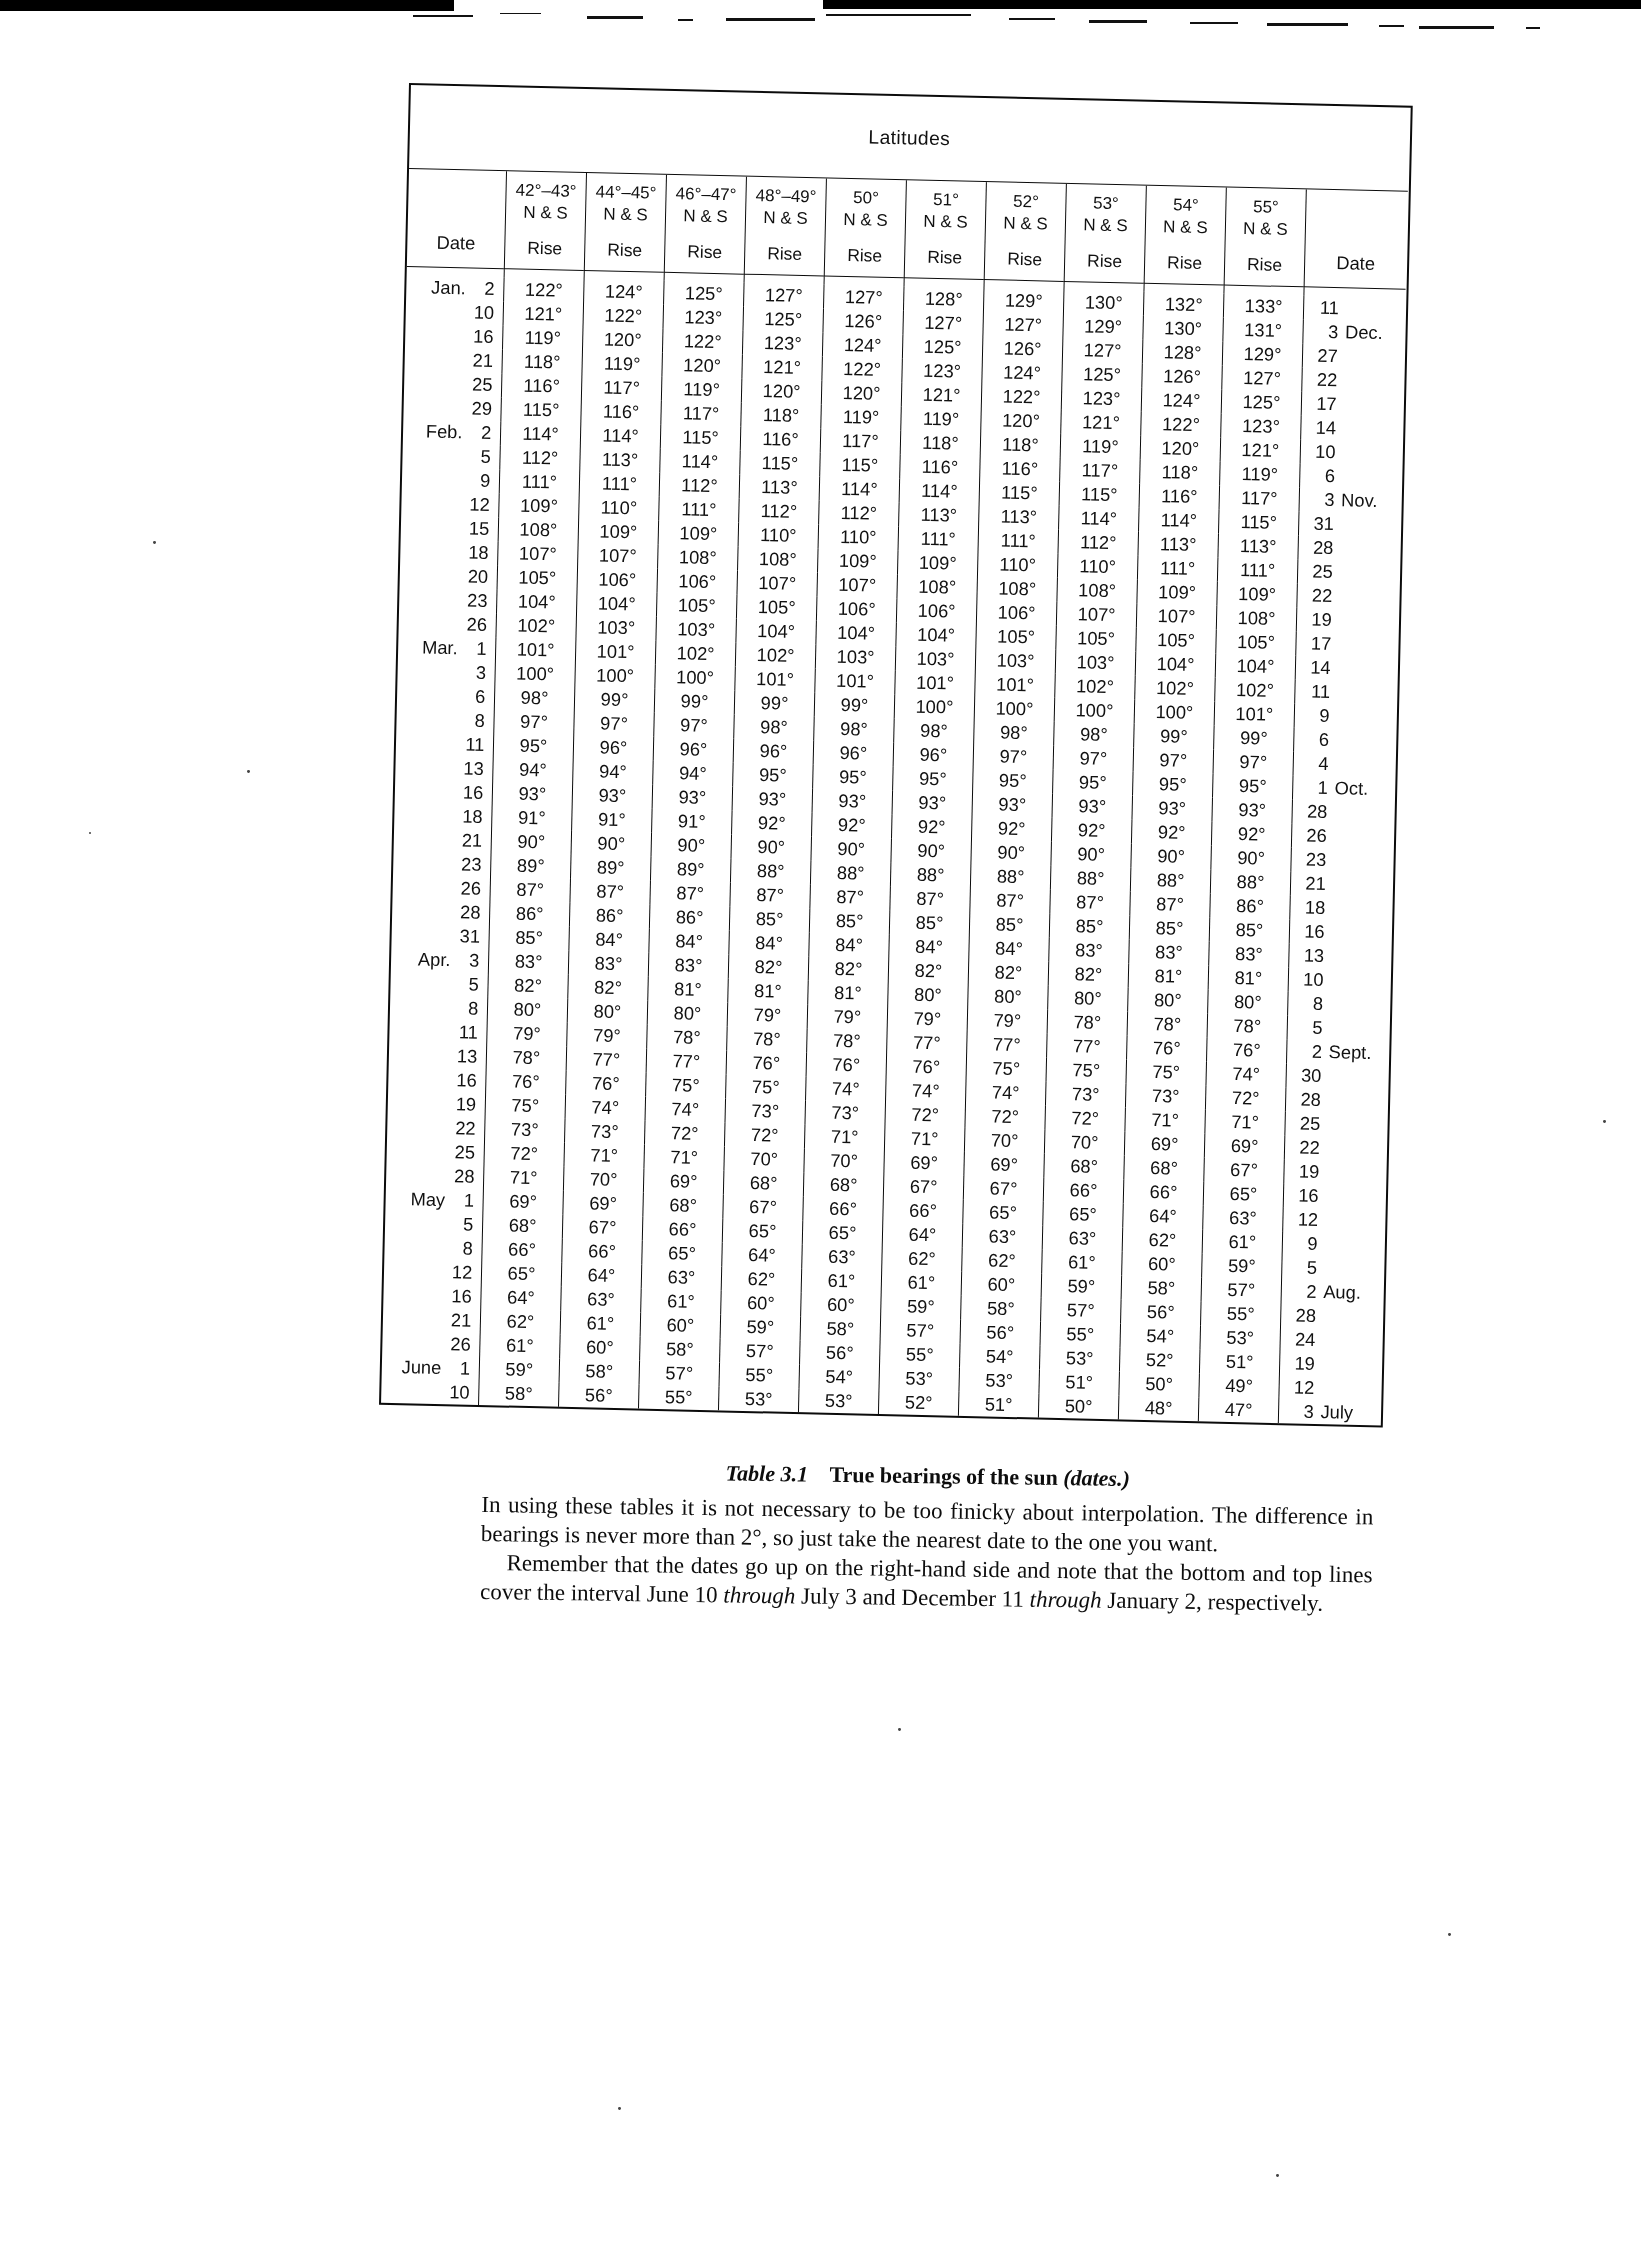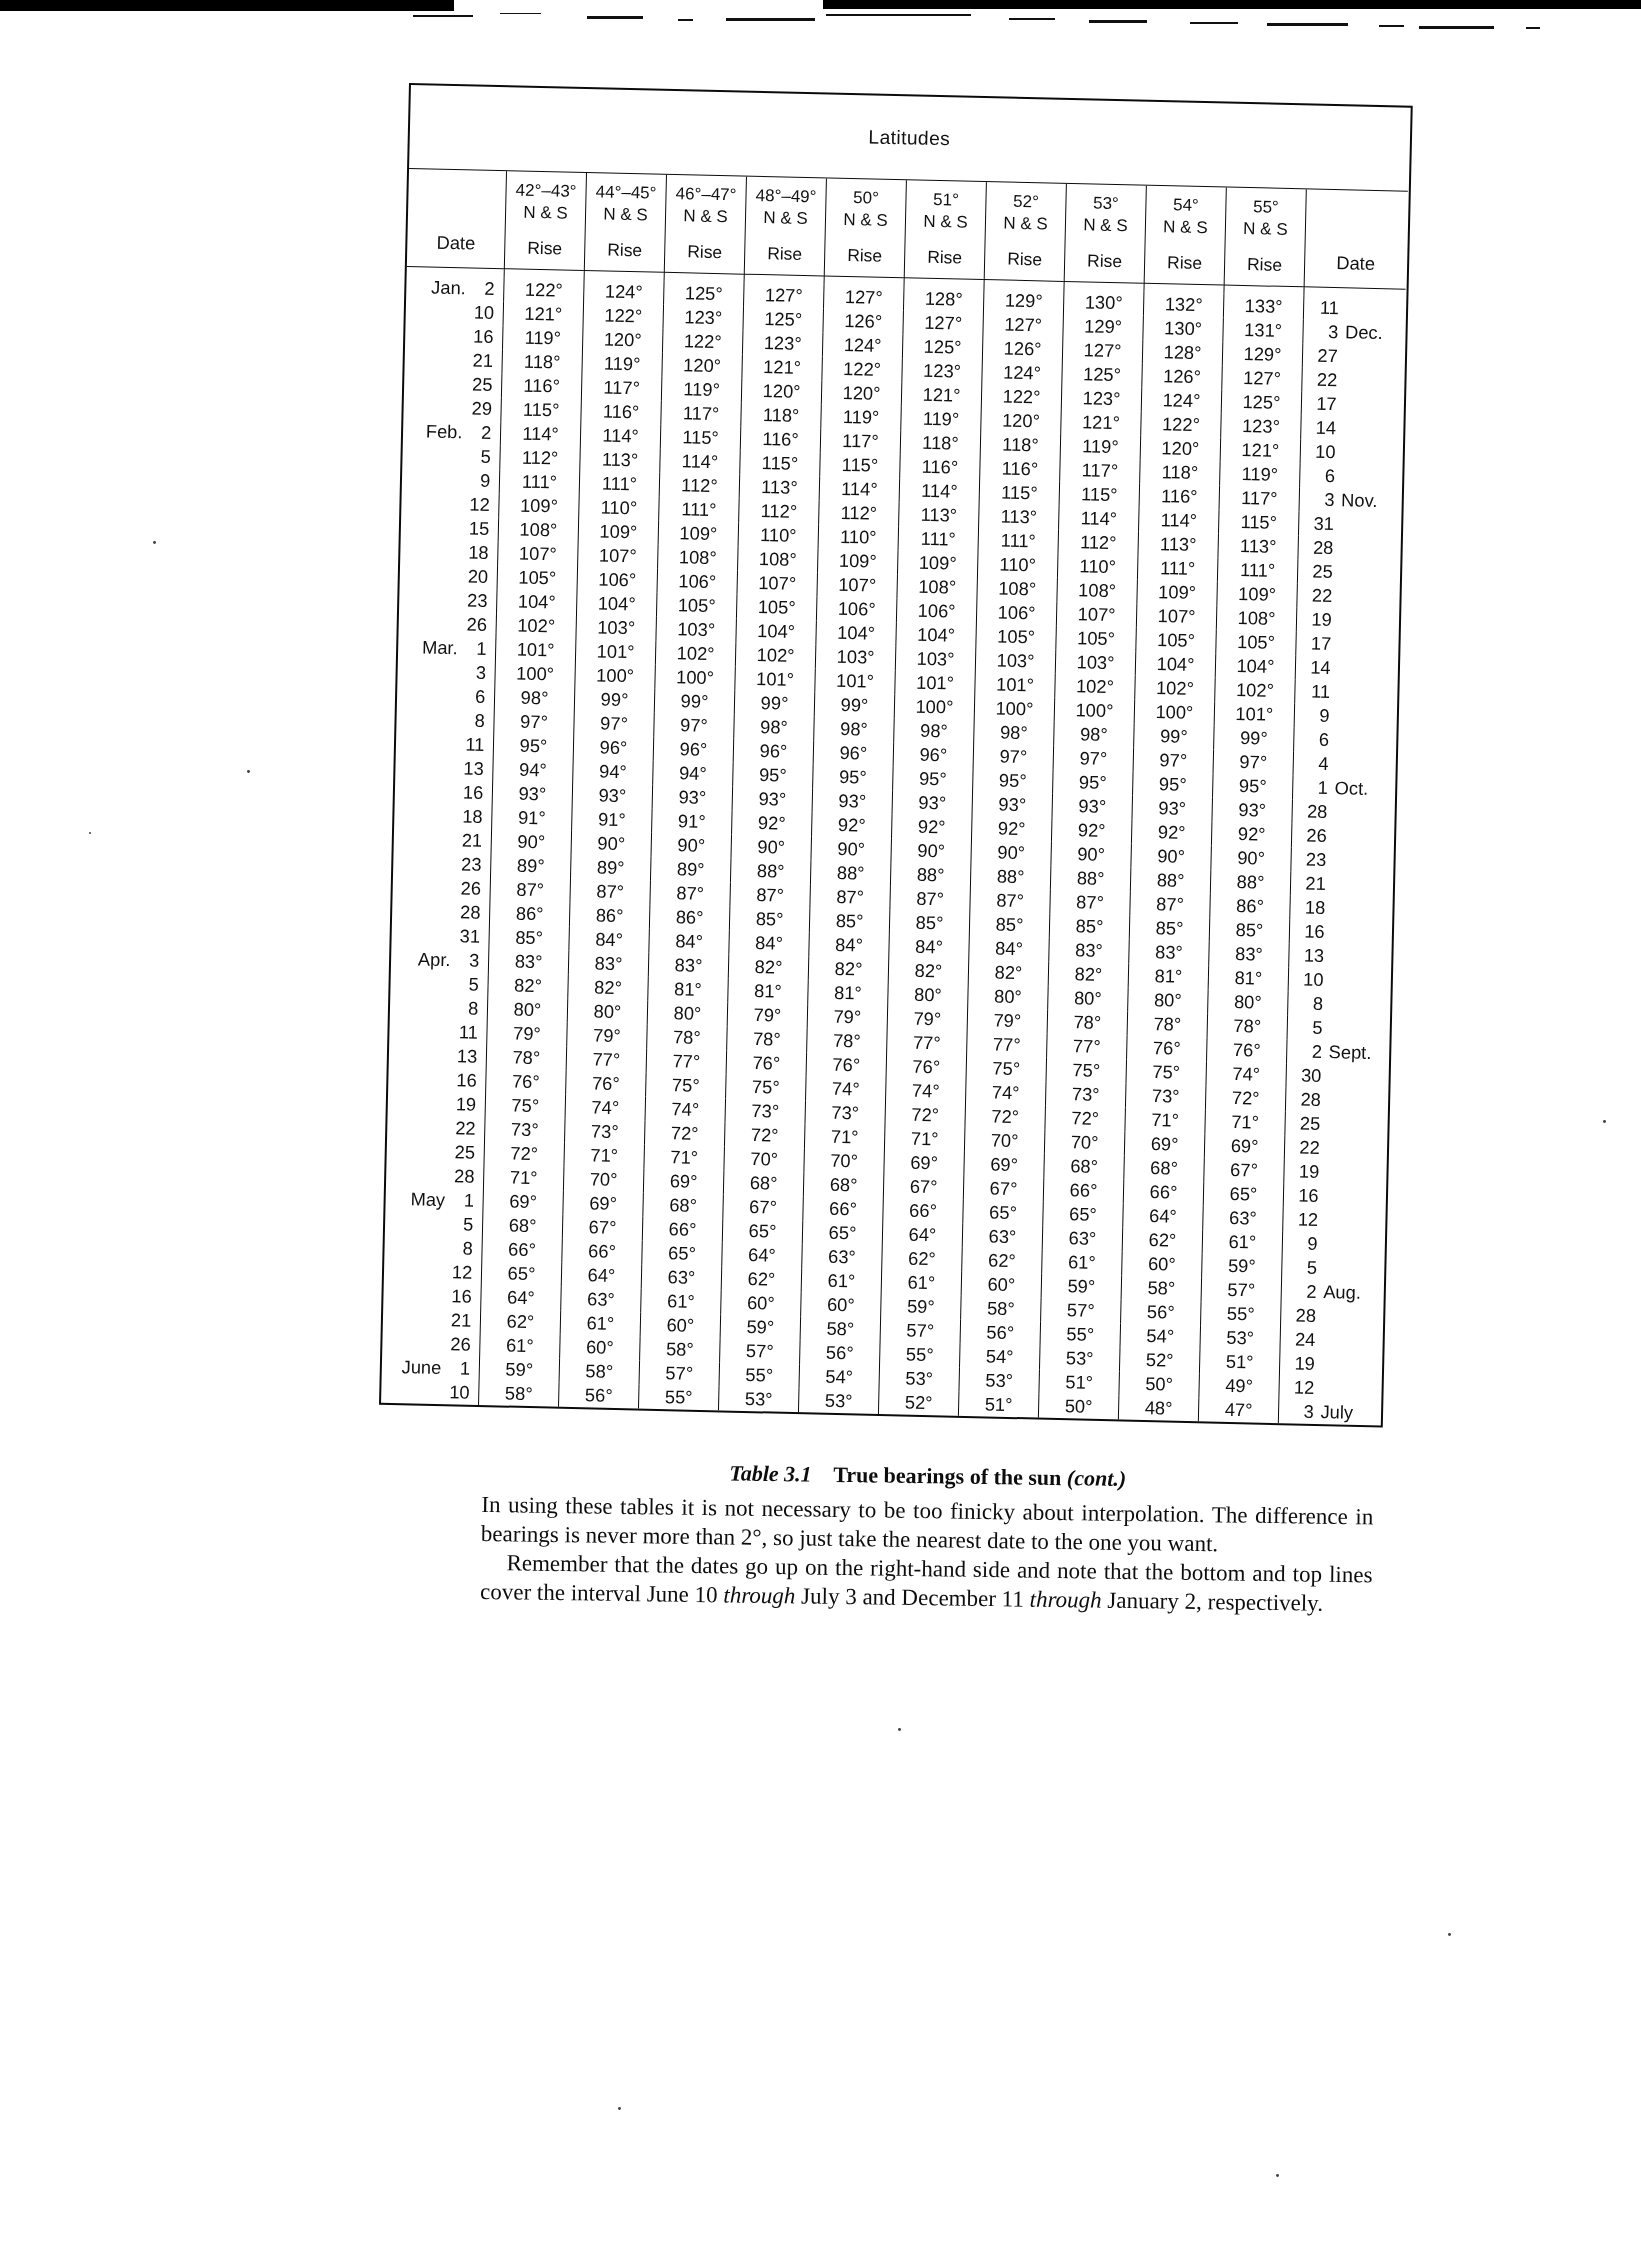--- a/index.html
+++ b/index.html
@@ -914,21 +914,21 @@
       <div class="cell dr bl" style="grid-area: 50 / 12;">
         <span class="d2">3</span>
         <span class="m2">July</span>
       </div>
     </div>
 
   <div class="caption-wrap">
     <div class="cap-line">
       <span class="cap-label">Table 3.1</span>
       <span>&nbsp;&nbsp;</span>
-      <span class="cap-title">True bearings of the sun </span><span class="cap-cont">(cont.)</span>
+      <span class="cap-title">True bearings of the sun </span><span class="cap-cont">(dates.)</span>
     </div>
     <p>In using these tables it is not necessary to be too finicky about interpolation. The difference in bearings is never more than 2°, so just take the nearest date to the one you want.</p>
     <p class="p2">
       <span>Remember that the dates go up on the right-hand side and note that the bottom and top lines cover the interval June 10 </span><span class="it">through</span><span> July 3 and December 11 </span><span class="it">through</span><span> January 2, respectively.</span>
     </p>
   </div>
 </div>
 
 
 </body></html>

